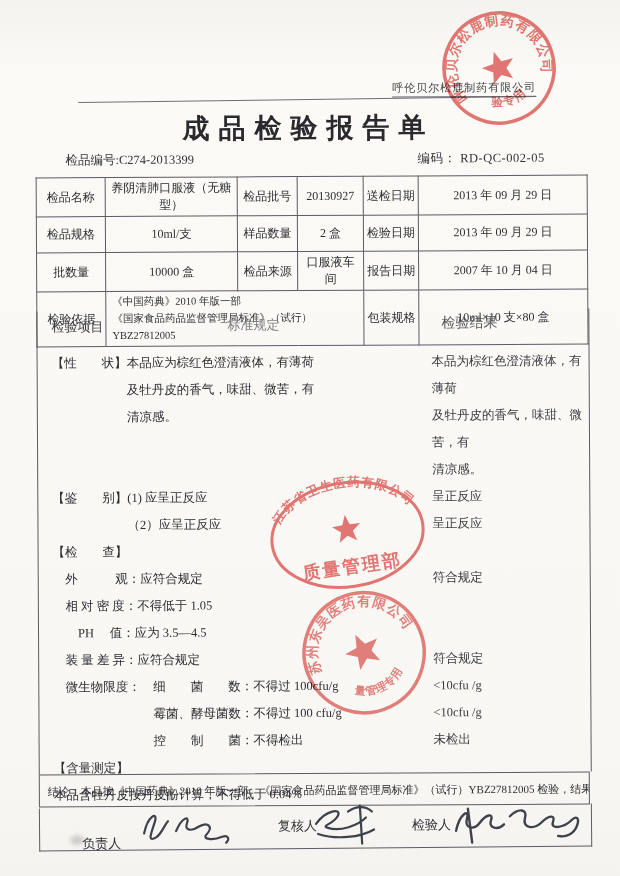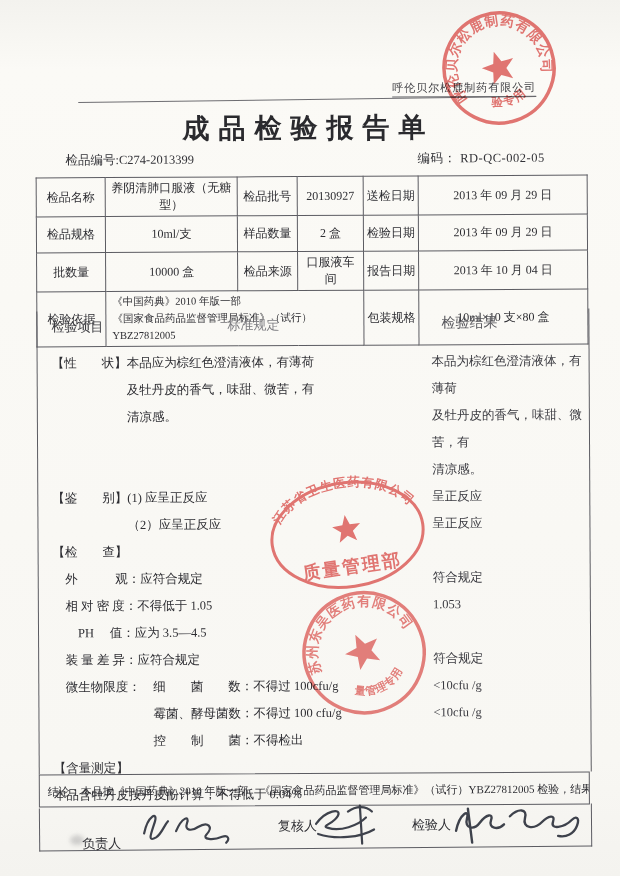--- a/index.html
+++ b/index.html
@@ -107,21 +107,21 @@
         <td>2 盒</td>
         <td>检验日期</td>
         <td>2013 年 09 月 29 日</td>
       </tr>
       <tr class="r3">
         <td>批数量</td>
         <td>10000 盒</td>
         <td>检品来源</td>
         <td>口服液车间</td>
         <td>报告日期</td>
-        <td>2013 年 10 月 04 日</td>
+        <td>2007 年 10 月 04 日</td>
       </tr>
       <tr class="r4">
         <td>检验依据</td>
         <td class="basis-val" colspan="3">
           <span>《中国药典》2010 年版一部</span><br>
           <span>《国家食品药品监督管理局标准》（试行）YBZ27812005</span>
         </td>
         <td>包装规格</td>
         <td>10ml×10 支×80 盒</td>
       </tr>
@@ -152,39 +152,39 @@
       <div class="r-row">
         <p class="pre">【检　　查】</p>
         <p class="pre res-val"></p>
       </div>
       <div class="r-row">
         <p class="pre">　外　　　观：应符合规定</p>
         <p class="pre res-val">符合规定</p>
       </div>
       <div class="r-row">
         <p class="pre">　相 对 密 度：不得低于 1.05</p>
-        <p class="pre res-val">1.053</p>
       </div>
       <div class="r-row">
         <p class="pre">　　PH　 值：应为 3.5—4.5</p>
       </div>
       <div class="r-row">
         <p class="pre">　装 量 差 异：应符合规定</p>
         <p class="pre res-val">符合规定</p>
       </div>
       <div class="r-row">
         <p class="pre">　微生物限度：　细　　菌　　数：不得过 100cfu/g</p>
         <p class="pre res-val">&lt;10cfu /g</p>
       </div>
       <div class="r-row">
         <p class="pre">　　　　　　　　霉菌、酵母菌数：不得过 100 cfu/g</p>
         <p class="pre res-val">&lt;10cfu /g</p>
       </div>
       <div class="r-row">
         <p class="pre">　　　　　　　　控　　制　　菌：不得检出</p>
+        <p class="pre res-val">未检出</p>
       </div>
       <div class="r-row">
         <p class="pre">【含量测定】</p>
         <p class="pre res-val"></p>
       </div>
       <div class="r-row">
         <p class="pre">本品含牡丹皮按丹皮酚计算，不得低于 0.04%</p>
       </div>
     </div>
 

